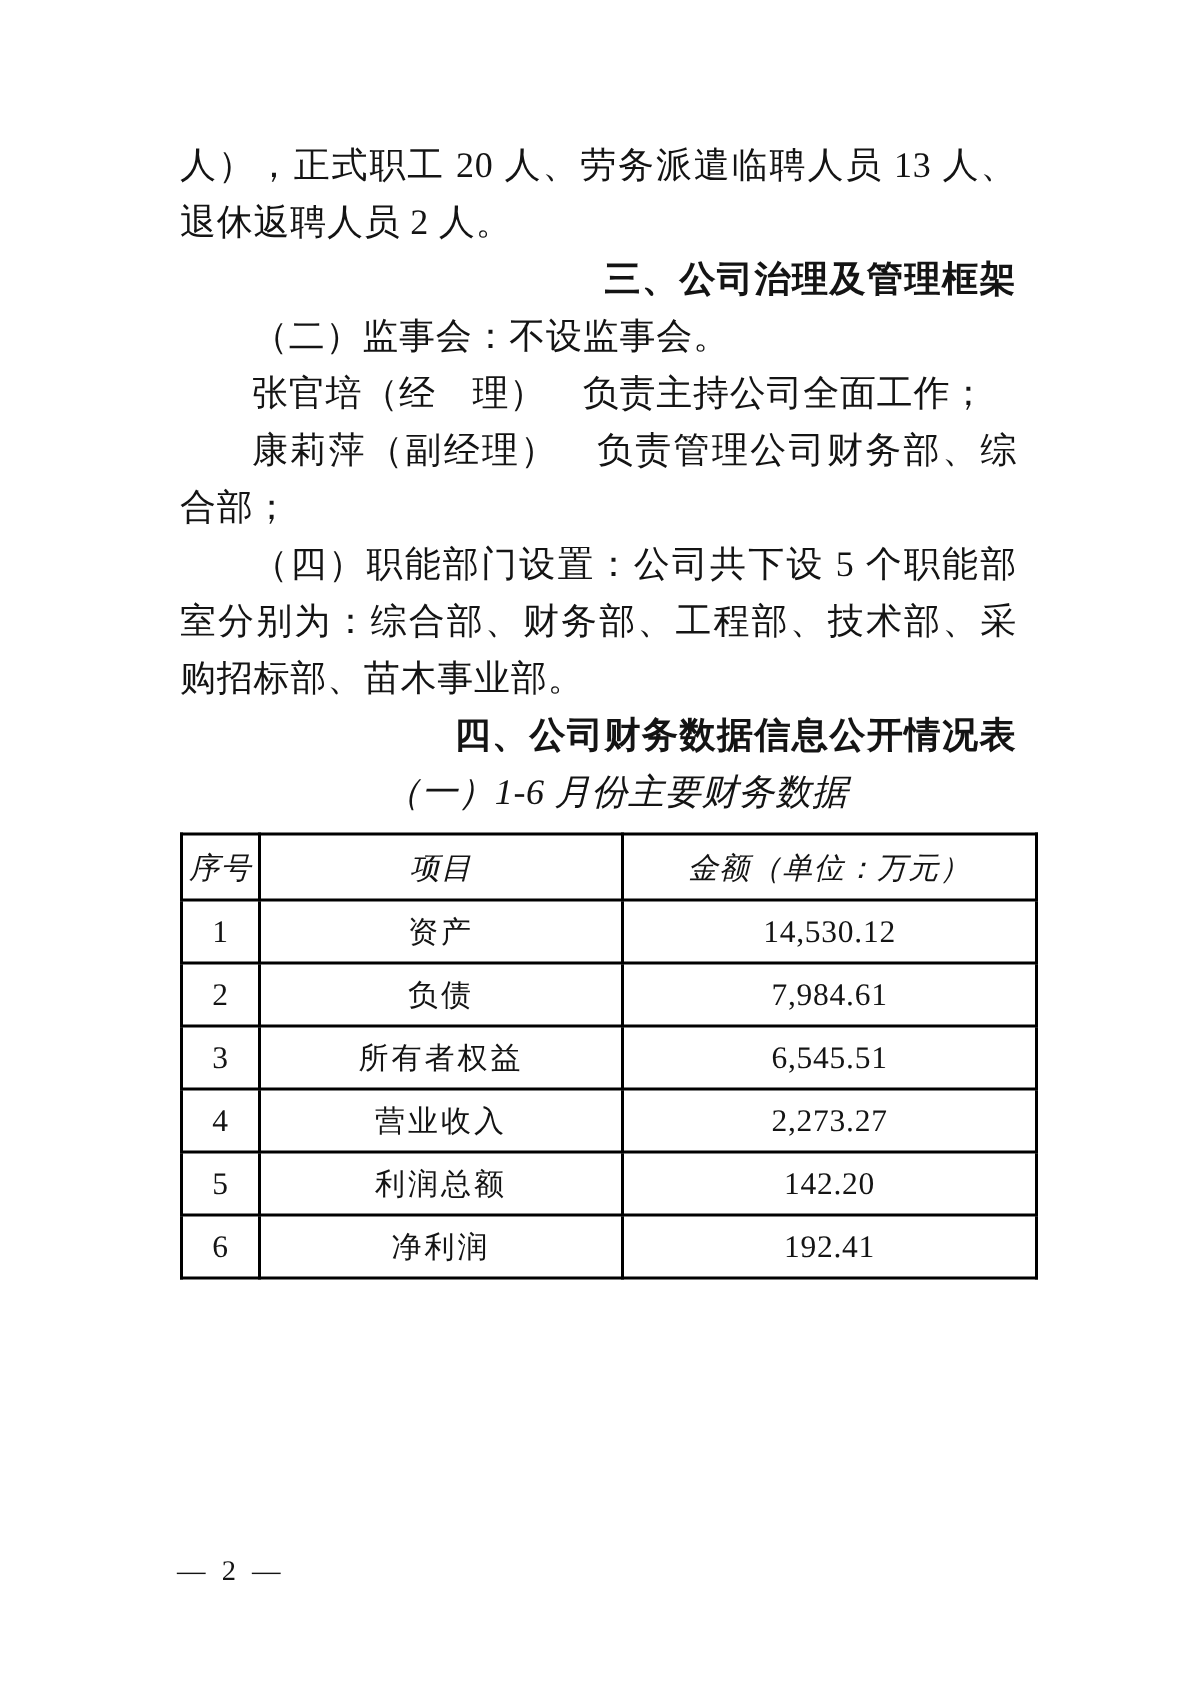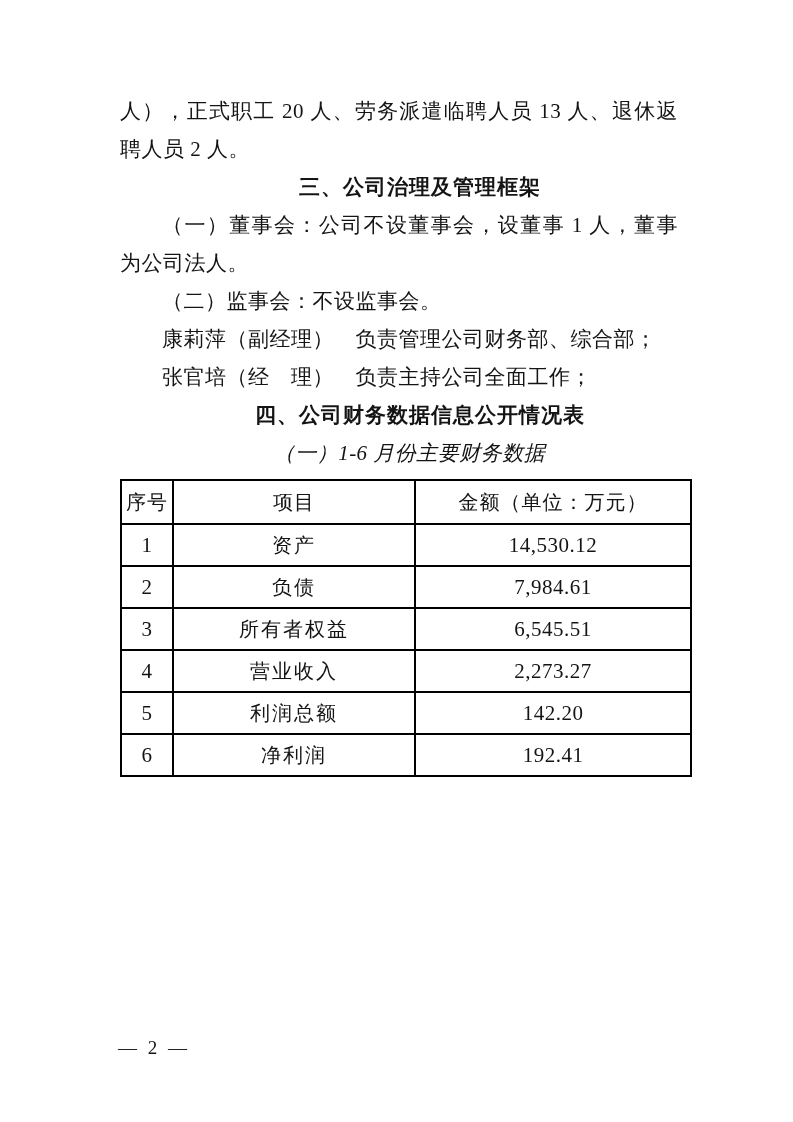--- a/index.html
+++ b/index.html
@@ -15,32 +15,32 @@
     overflow:hidden;
     background:#ffffff;
   }
   .content {
     position:absolute;
     left:120px; top:92px;
     width:558px;
   }
   .para {
     margin:0;
-    font-size:21px;
+    font-size:24px;
     line-height:38px;
     text-align:justify;
     letter-spacing:0.5px;
   }
   .para.indent   { text-indent:2em; }
   .para.cont     { text-indent:0; }
   .para.heading  {
     font-family:"Liberation Sans","DejaVu Sans",sans-serif;
     font-weight:bold;
     text-indent:2em;
-    text-align:center;
+    text-align:right;
     letter-spacing:1px;
   }
   .para.subheading {
     font-style:italic;
     text-indent:1em;
     text-align:center;
   }
   table.fin {
     border-collapse:collapse;
     width:570px;
@@ -53,21 +53,21 @@
   table.fin col.c3 { width:276px; }
   table.fin th, table.fin td {
     border:2px solid #000;
     text-align:center;
     vertical-align:middle;
     padding:0;
     font-weight:normal;
     font-size:20px;
     color:#141414;
   }
-  table.fin th { height:42px; letter-spacing:1px; }
+  table.fin th { height:42px; font-style:italic; letter-spacing:1px; }
   table.fin td { height:40px; }
   table.fin td.item { letter-spacing:2px; }
   table.fin td.no, table.fin td.amount {
     font-style:normal;
     font-size:21px;
     letter-spacing:0.5px;
   }
   .pageno {
     position:absolute;
     left:118px; top:1037px;
@@ -77,24 +77,24 @@
   }
 </style>
 </head>
 <body>
 
 <div class="page">
   <div class="content">
 
     <p class="para cont">人），正式职工 20 人、劳务派遣临聘人员 13 人、退休返聘人员 2 人。</p>
     <p class="para heading">三、公司治理及管理框架</p>
-    <p class="para indent">（一）董事会：公司不设董事会，设董事 1 人，董事为公司法人。</p>
     <p class="para indent">（二）监事会：不设监事会。</p>
+    <p class="para indent">张官培（经　理）　负责主持公司全面工作；</p>
     <p class="para indent">康莉萍（副经理）　负责管理公司财务部、综合部；</p>
-    <p class="para indent">张官培（经　理）　负责主持公司全面工作；</p>
+    <p class="para indent">（四）职能部门设置：公司共下设 5 个职能部室分别为：综合部、财务部、工程部、技术部、采购招标部、苗木事业部。</p>
     <p class="para heading">四、公司财务数据信息公开情况表</p>
     <p class="para subheading">（一）1-6 月份主要财务数据</p>
 
     <table class="fin">
       <colgroup>
           <col class="c1">
           <col class="c2">
           <col class="c3">
         </colgroup>
       <thead>

